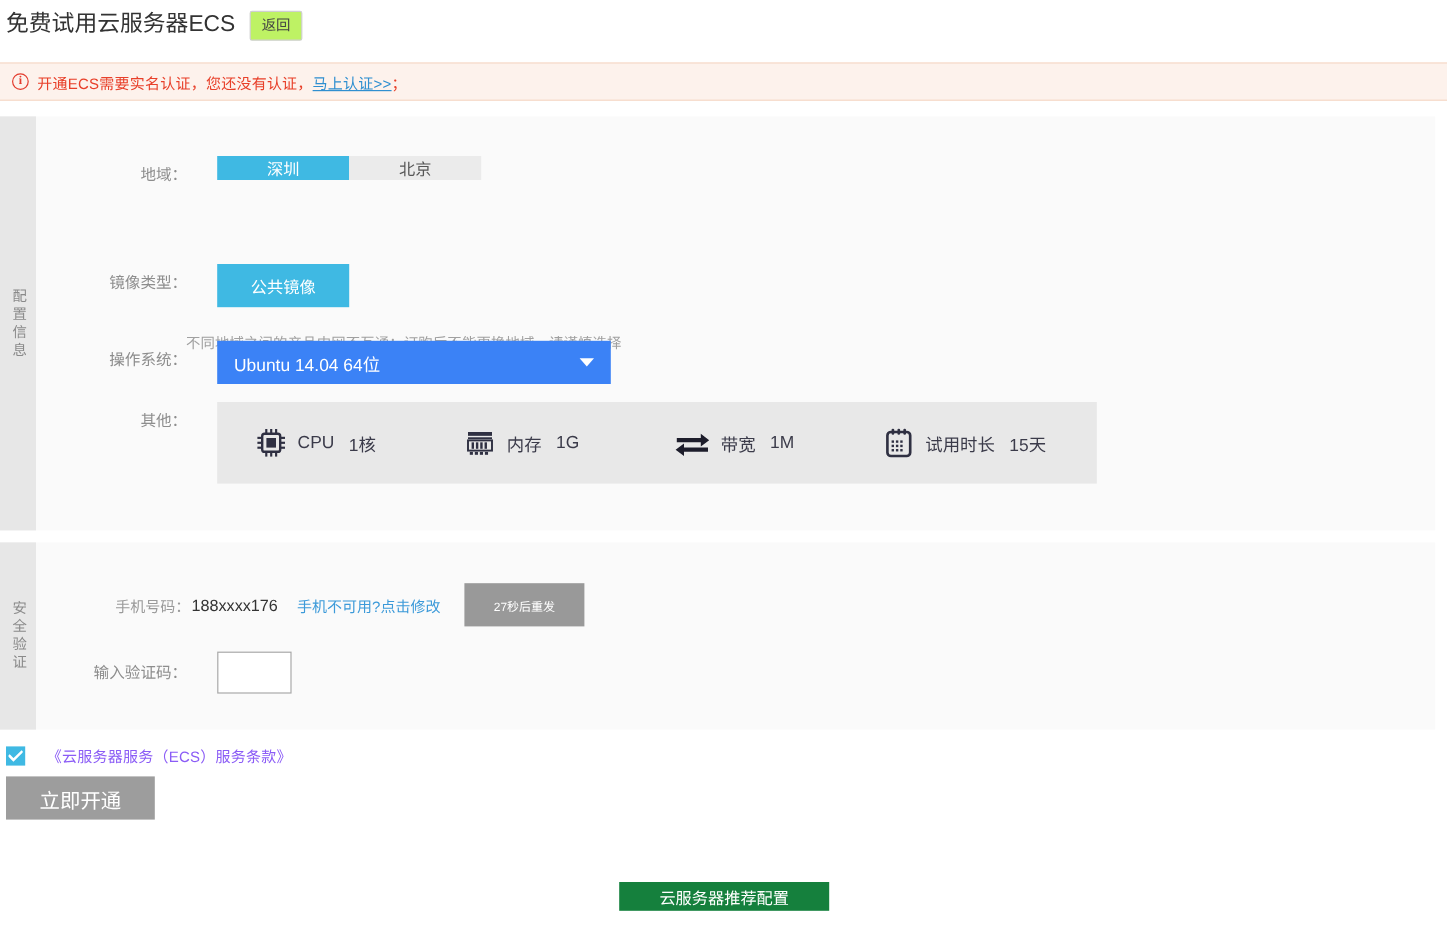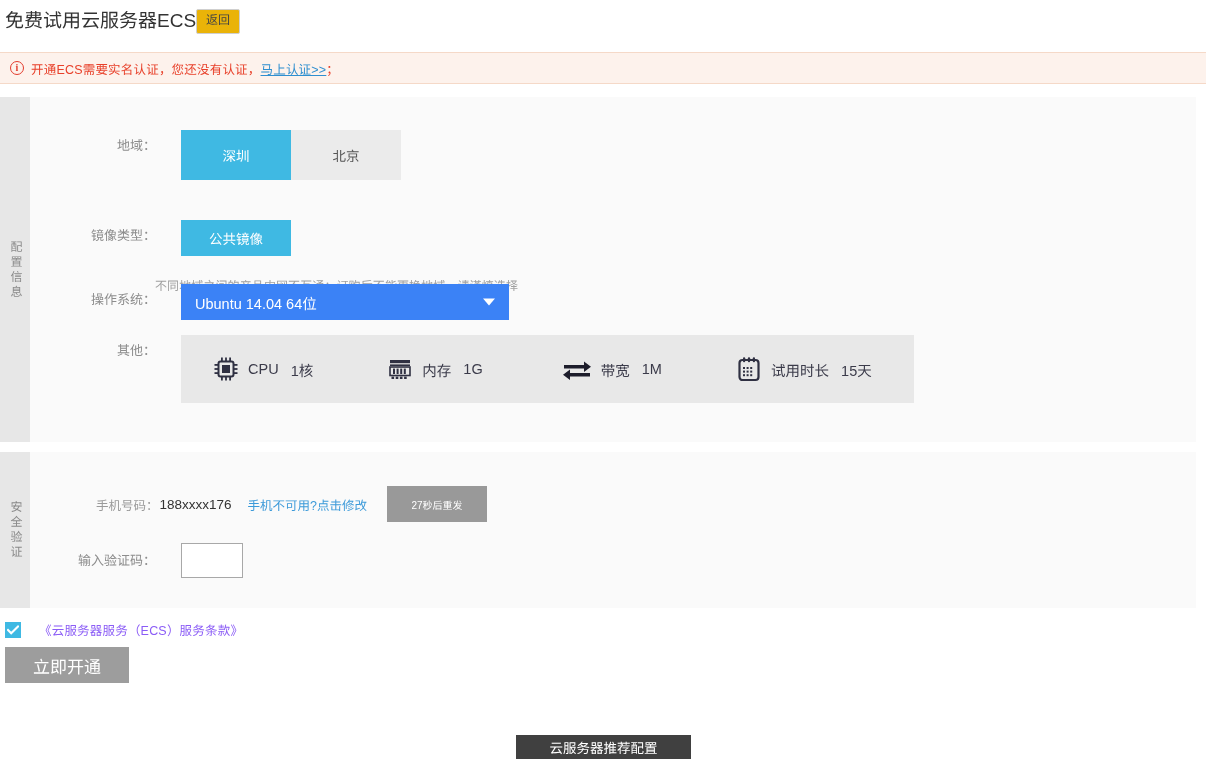--- a/index.html
+++ b/index.html
@@ -18,28 +18,29 @@
     position: absolute; left: 0; top: 0;
     width: 1206px; height: 42px;
     display: flex; align-items: center;
   }
   .page-title {
     font-size: 19px; color: #333; font-weight: normal;
     margin-left: 5px; letter-spacing: 0px;
     line-height: 26px;
   }
   .back-btn {
+    margin-left: 12px;
     border: 1px solid #cfcfcf;
-    background: #eab308;
+    background: #bef264;
     color: #444;
     font-size: 12px;
     padding: 4px 9px 5px 9px;
     border-radius: 2px;
     cursor: pointer;
-    font-family: Liberation Mono, monospace;
+    font-family: Liberation Serif, serif;
     line-height: 14px;
   }
 
   
   .alert-bar {
     position: absolute; left: 0; top: 52px;
     width: 1206px; height: 32px;
     background: #fdf2ec;
     border-top: 1px solid #f5d9c8;
     border-bottom: 1px solid #f5d9c8;
@@ -101,21 +102,21 @@
     width: 85px; text-align: right;
     font-size: 13px; color: #8d8d8d;
     line-height: 32px;
     flex: 0 0 85px;
     padding-right: 0;
   }
   .form-control { margin-left: 25px; }
 
   .seg-group { display: flex; }
   .seg-btn {
-    width: 110px; height: 50px;
+    width: 110px; height: 20px;
     display: flex; align-items: center; justify-content: center;
     font-size: 13.5px; cursor: pointer;
     border: none;
     font-family: "Liberation Sans", sans-serif;
   }
   .seg-btn.active { background: #3fb9e3; color: #ffffff; }
   .seg-btn.inactive { background: #ebebeb; color: #555; }
 
   .hint-text {
     position: absolute;
@@ -221,21 +222,21 @@
     background: #9d9d9d; color: #ffffff;
     border: none; font-size: 17px;
     display: flex; align-items: center; justify-content: center;
     cursor: pointer;
     font-family: "Liberation Sans", sans-serif;
   }
 
   .recommend-btn {
     position: absolute; left: 516px; top: 735px;
     width: 175px; height: 24px;
-    background: #404040; color: #ffffff;
+    background: #15803d; color: #ffffff;
     border: none; font-size: 13.5px;
     display: flex; align-items: center; justify-content: center;
     cursor: pointer;
     font-family: Liberation Mono, monospace;
   }
 </style>
 </head>
 <body>
 
 <div class="header">

